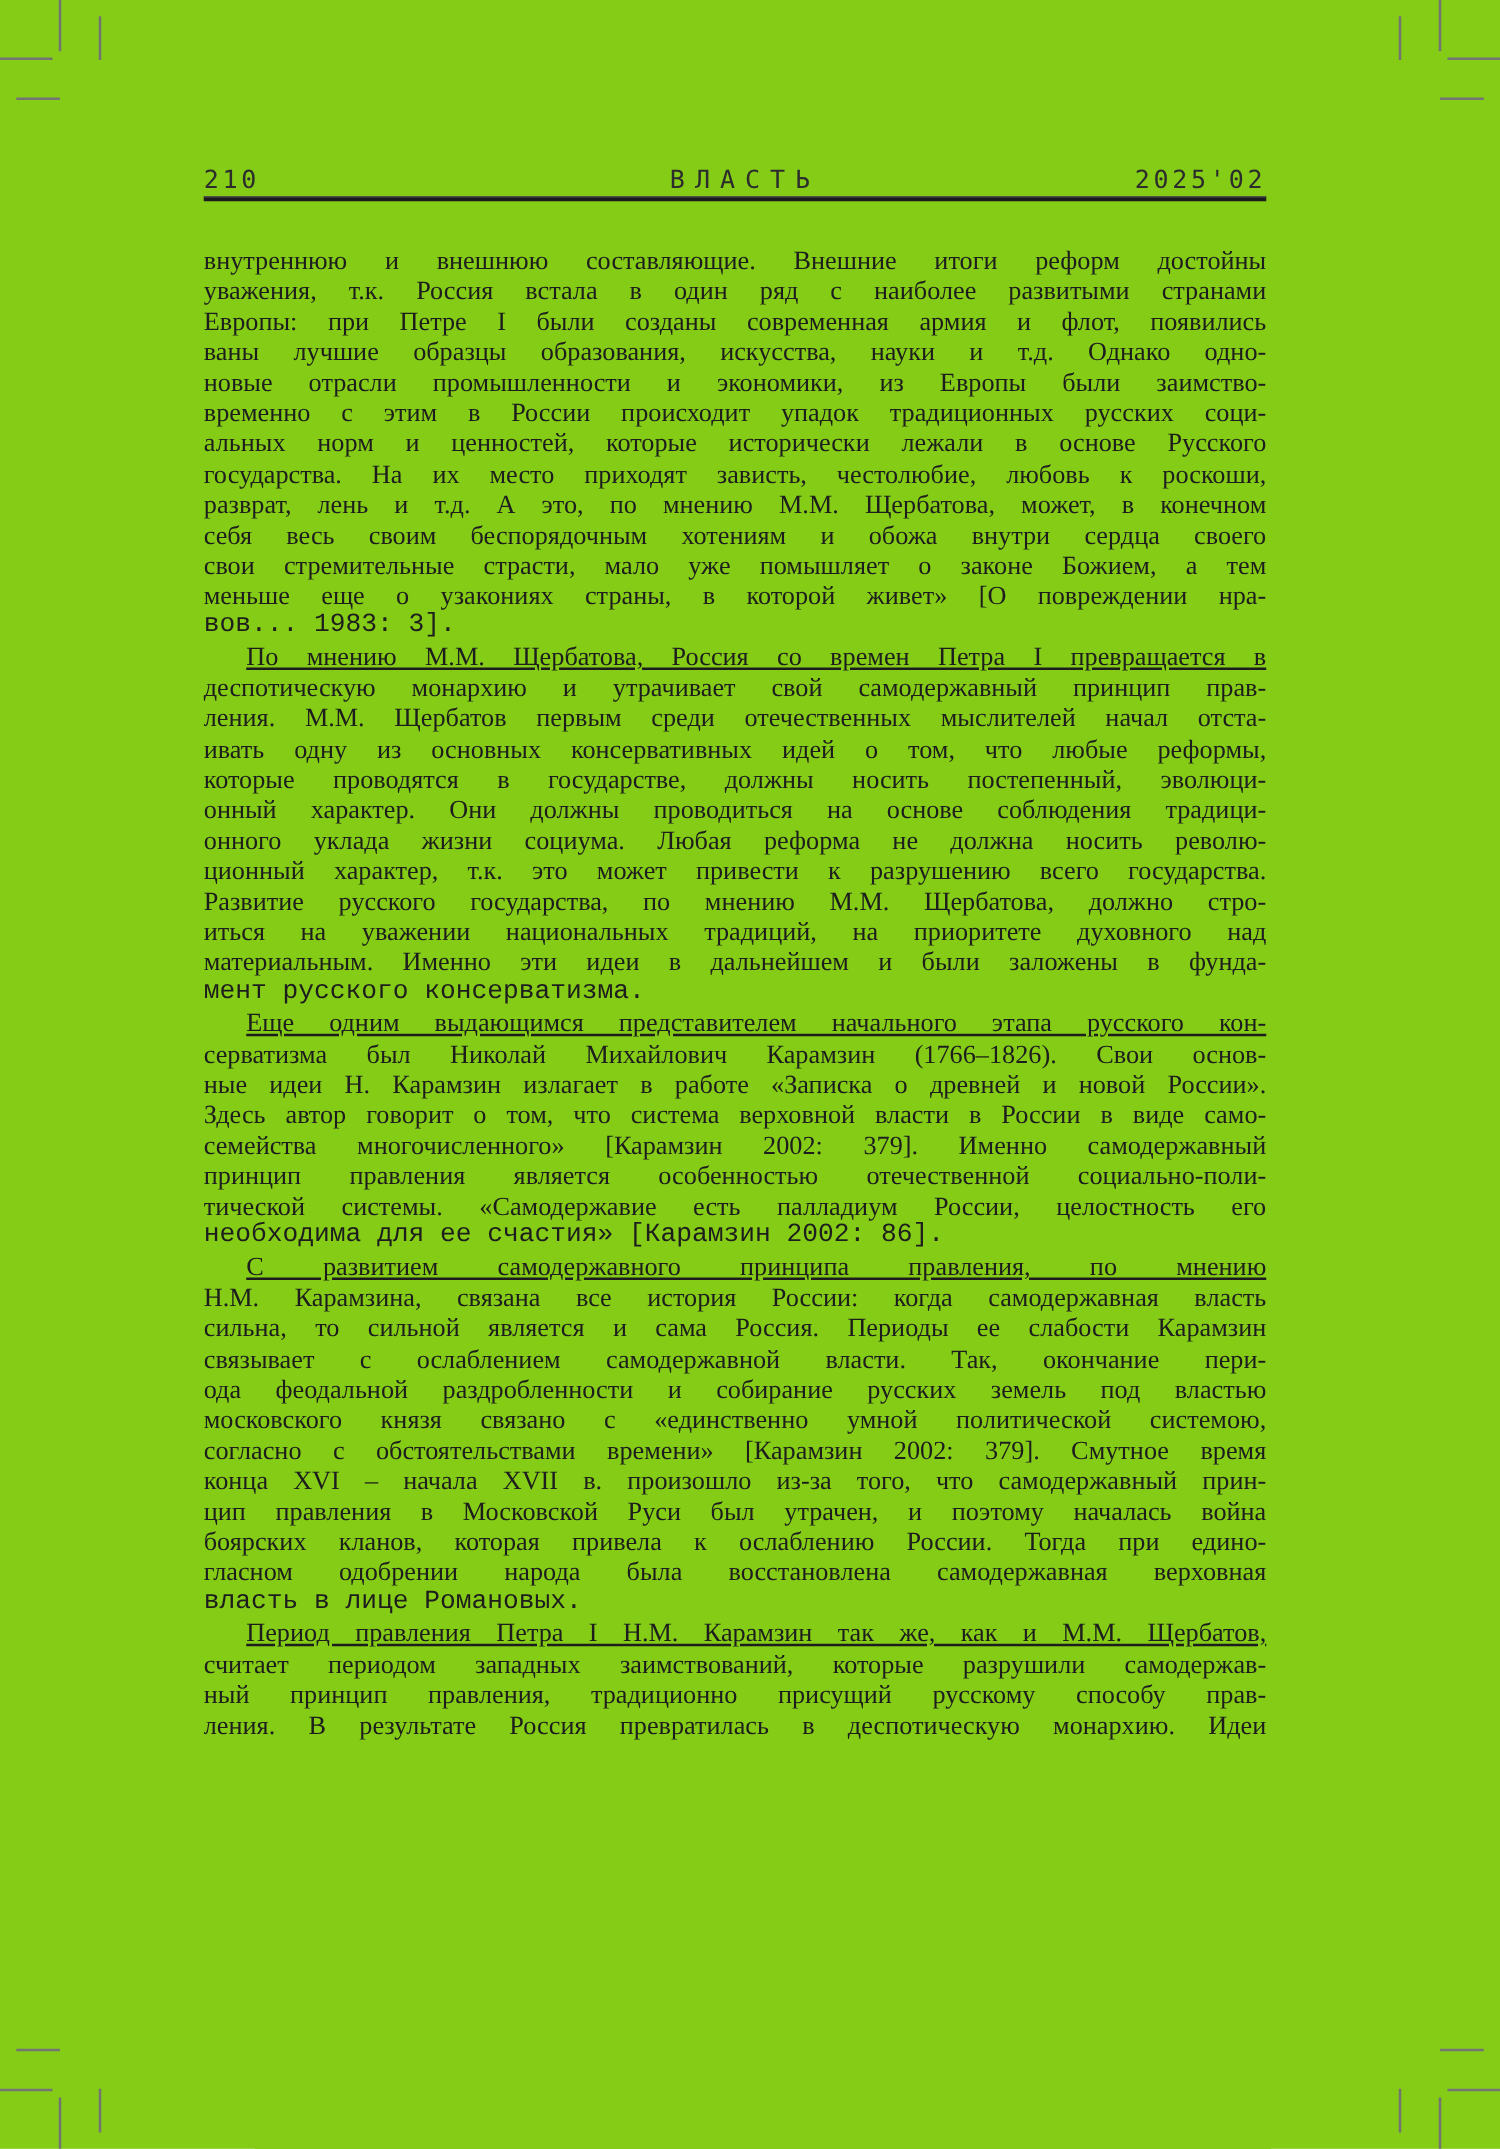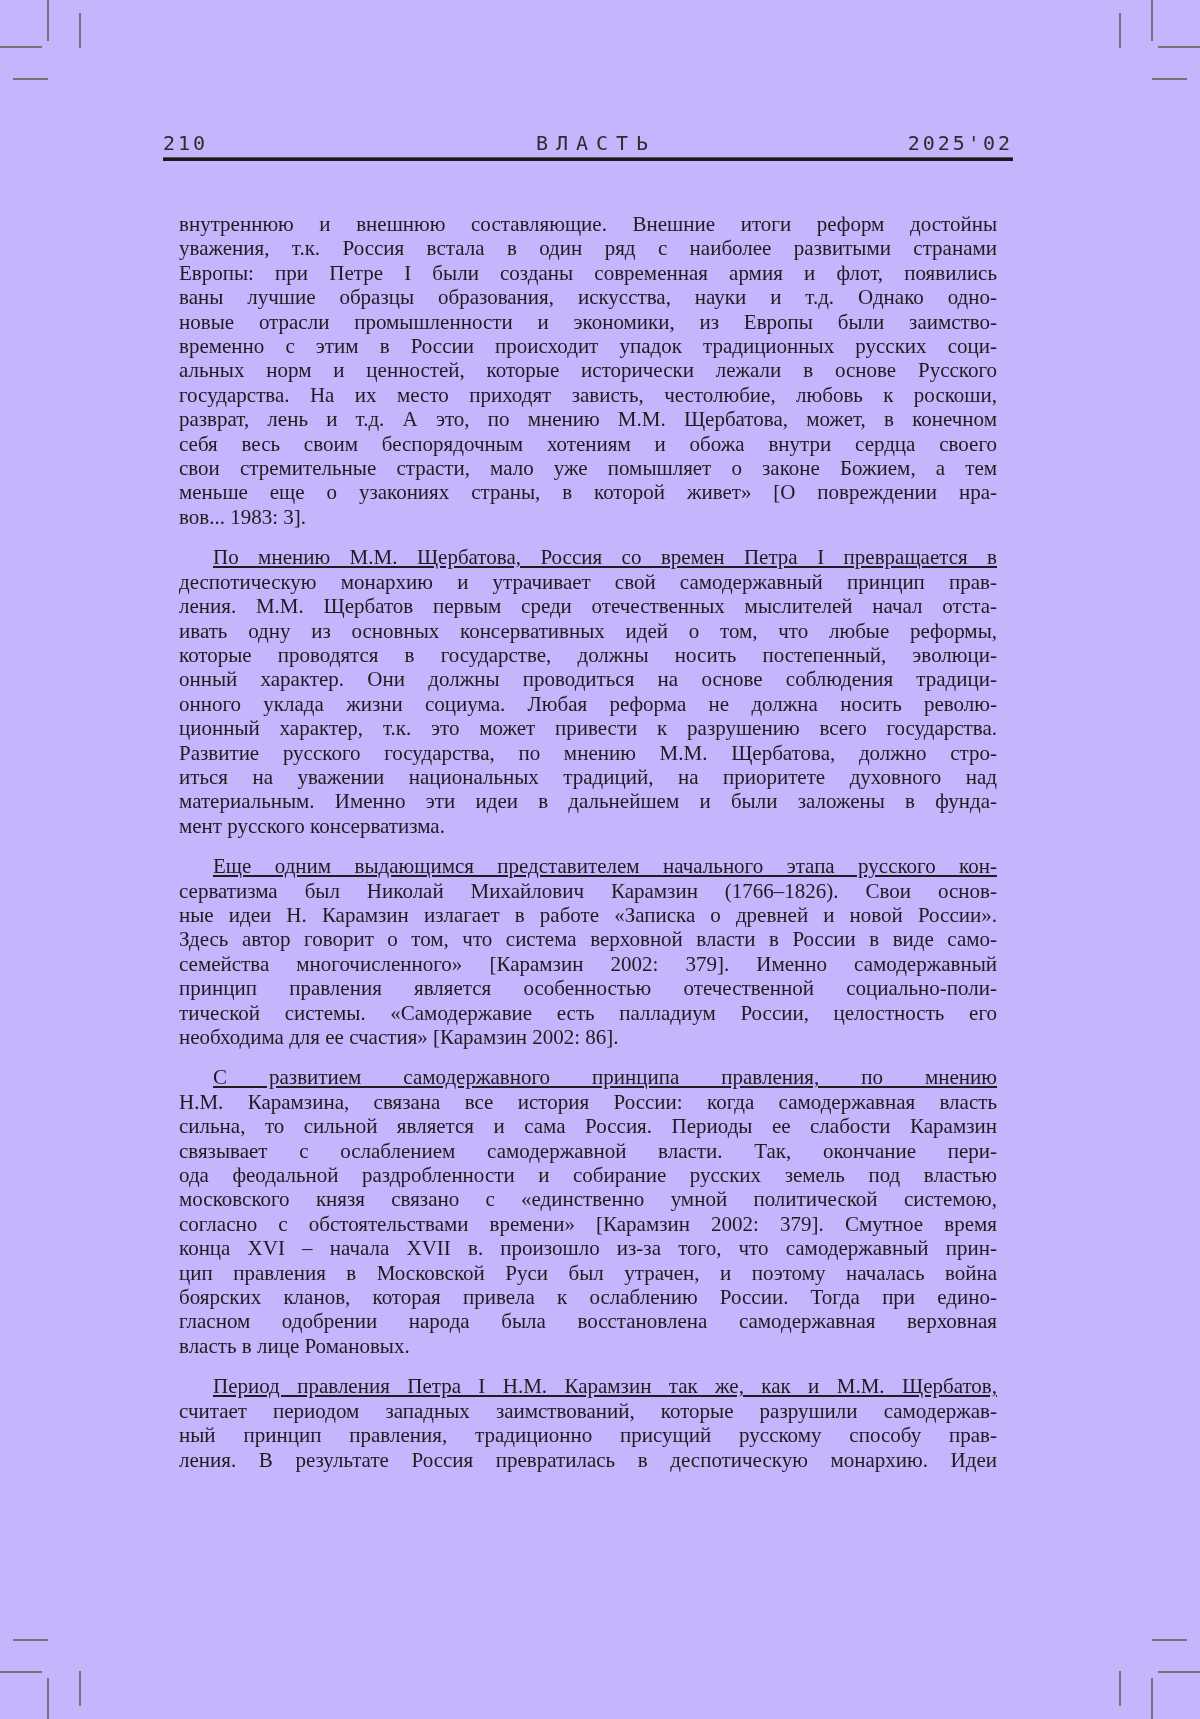--- a/index.html
+++ b/index.html
@@ -3,21 +3,21 @@
 <meta charset="utf-8">
 <style>
   html, body { margin: 0; padding: 0; }
   body {
     width: 1200px; height: 1719px;
     background: #ffffff;
     position: relative;
     overflow: hidden;
     font-family: "Liberation Serif", "DejaVu Serif", serif;
   }
-  .page { position: absolute; inset: 0; background: #c4b5fd; }
+  .page { position: absolute; inset: 0; background: #84cc16; }
 
   
   .crop { position: absolute; background: #747474; }
 
   
   .runhead {
     position: absolute; left: 163px; top: 131px; width: 850px; height: 26px;
     font-family: "DejaVu Sans Mono", "Liberation Mono", monospace;
     font-size: 20px; color: #2c2c2c; font-weight: 400;
   }
@@ -27,23 +27,23 @@
   .head-rule {
     position: absolute; left: 163px; top: 157px; width: 850px; height: 4px;
     border-top: 1px solid #555; background: #1b1b1b; box-sizing: border-box;
   }
 
   
   .article {
     position: absolute; left: 163px; top: 196px; width: 850px;
     font-size: 21px; line-height: 24.4px; color: #1d1d1d;
   }
-  .para { margin: 16px; }
+  .para { margin: 0; }
   .line { text-align: justify; text-align-last: justify; }
-  .line.last  { text-align-last: left; }
+  .line.last  { text-align-last: left; font-family: Liberation Mono, monospace; }
   .line.first { text-indent: 34px; text-decoration: underline; }
 </style>
 </head>
 <body>
 
 <div class="page">
 
   <div class="crop" style="left:47px;   top:0;      width:2px;  height:41px;"></div>
   <div class="crop" style="left:79px;   top:13px;   width:2px;  height:35px;"></div>
   <div class="crop" style="left:0;      top:46px;   width:42px; height:2px;"></div>

